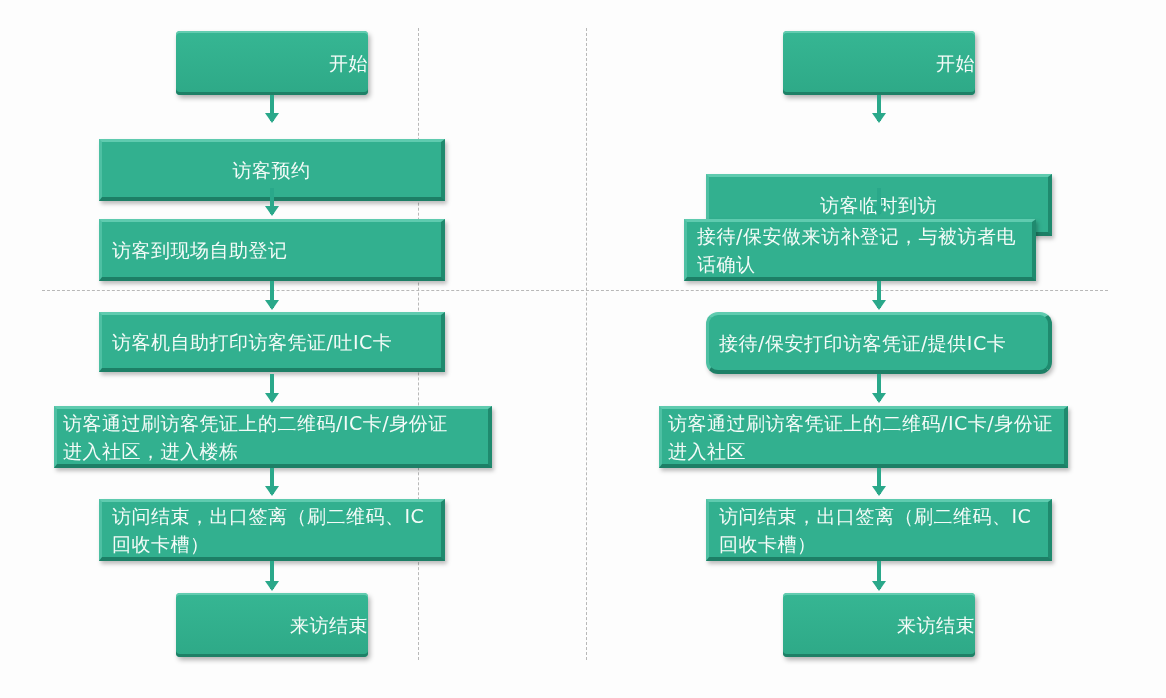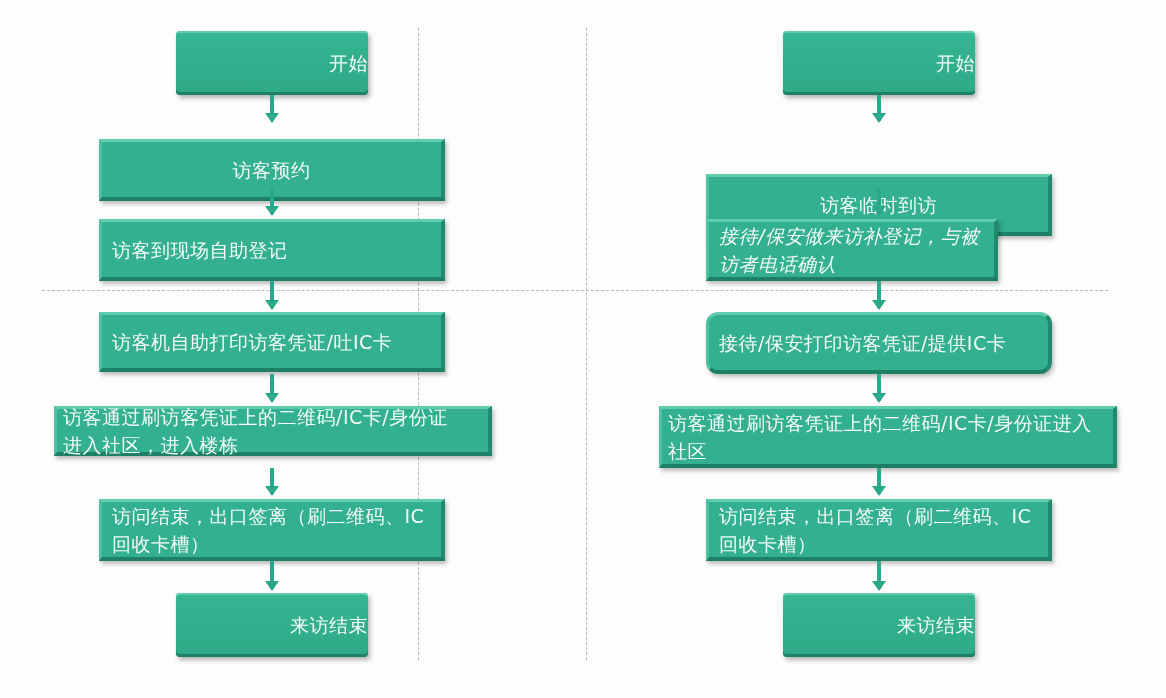--- a/index.html
+++ b/index.html
@@ -66,21 +66,21 @@
   <div class="box left" style="left:99px; top:219px; width:346px; height:62px;">
     <span>访客到现场自助登记</span>
   </div>
   <div class="arrow" style="left:270px; top:281px; height:27px;"></div>
 
   <div class="box left" style="left:99px; top:312px; width:346px; height:60px;">
     <span>访客机自助打印访客凭证/吐IC卡</span>
   </div>
   <div class="arrow" style="left:270px; top:374px; height:27px;"></div>
 
-  <div class="box left" style="left:54px; top:406px; width:438px; height:50px; padding-left:6px; padding-right:40px;">
+  <div class="box left" style="left:54px; top:406px; width:438px; height:62px; padding-left:6px; padding-right:40px;">
     <span>访客通过刷访客凭证上的二维码/IC卡/身份证进入社区，进入楼栋</span>
   </div>
   <div class="arrow" style="left:270px; top:468px; height:26px;"></div>
 
   <div class="box left" style="left:99px; top:499px; width:346px; height:62px;">
     <span>访问结束，出口签离（刷二维码、IC回收卡槽）</span>
   </div>
   <div class="arrow" style="left:270px; top:561px; height:28px;"></div>
 
   <div class="box center rounded" style="left:176px; top:593px; width:192px; height:64px;">
@@ -92,31 +92,31 @@
   <div class="box center rounded" style="left:783px; top:31px; width:192px; height:64px;">
     <span>开始</span>
   </div>
   <div class="arrow" style="left:877px; top:95px; height:26px;"></div>
 
   <div class="box center" style="left:706px; top:126px; width:346px; height:62px;margin-top:48px;">
     <span>访客临时到访</span>
   </div>
   <div class="arrow" style="left:877px; top:188px; height:26px;"></div>
 
-  <div class="box left" style="left:706px; top:219px; width:292px; height:62px;font-style:italic;">
+  <div class="box left" style="left:684px; top:219px; width:352px; height:62px;">
     <span>接待/保安做来访补登记，与被访者电话确认</span>
   </div>
   <div class="arrow" style="left:877px; top:281px; height:27px;"></div>
 
   <div class="box left" style="left:706px; top:312px; width:346px; height:62px;border-radius:12px;">
     <span>接待/保安打印访客凭证/提供IC卡</span>
   </div>
   <div class="arrow" style="left:877px; top:374px; height:27px;"></div>
 
-  <div class="box left" style="left:659px; top:406px; width:458px; height:62px; padding-left:6px; ">
+  <div class="box left" style="left:659px; top:406px; width:409px; height:62px; padding-left:6px; ">
     <span>访客通过刷访客凭证上的二维码/IC卡/身份证进入社区</span>
   </div>
   <div class="arrow" style="left:877px; top:468px; height:26px;"></div>
 
   <div class="box left" style="left:706px; top:499px; width:346px; height:62px;">
     <span>访问结束，出口签离（刷二维码、IC回收卡槽）</span>
   </div>
   <div class="arrow" style="left:877px; top:561px; height:28px;"></div>
 
   <div class="box center rounded" style="left:783px; top:593px; width:192px; height:64px;">

